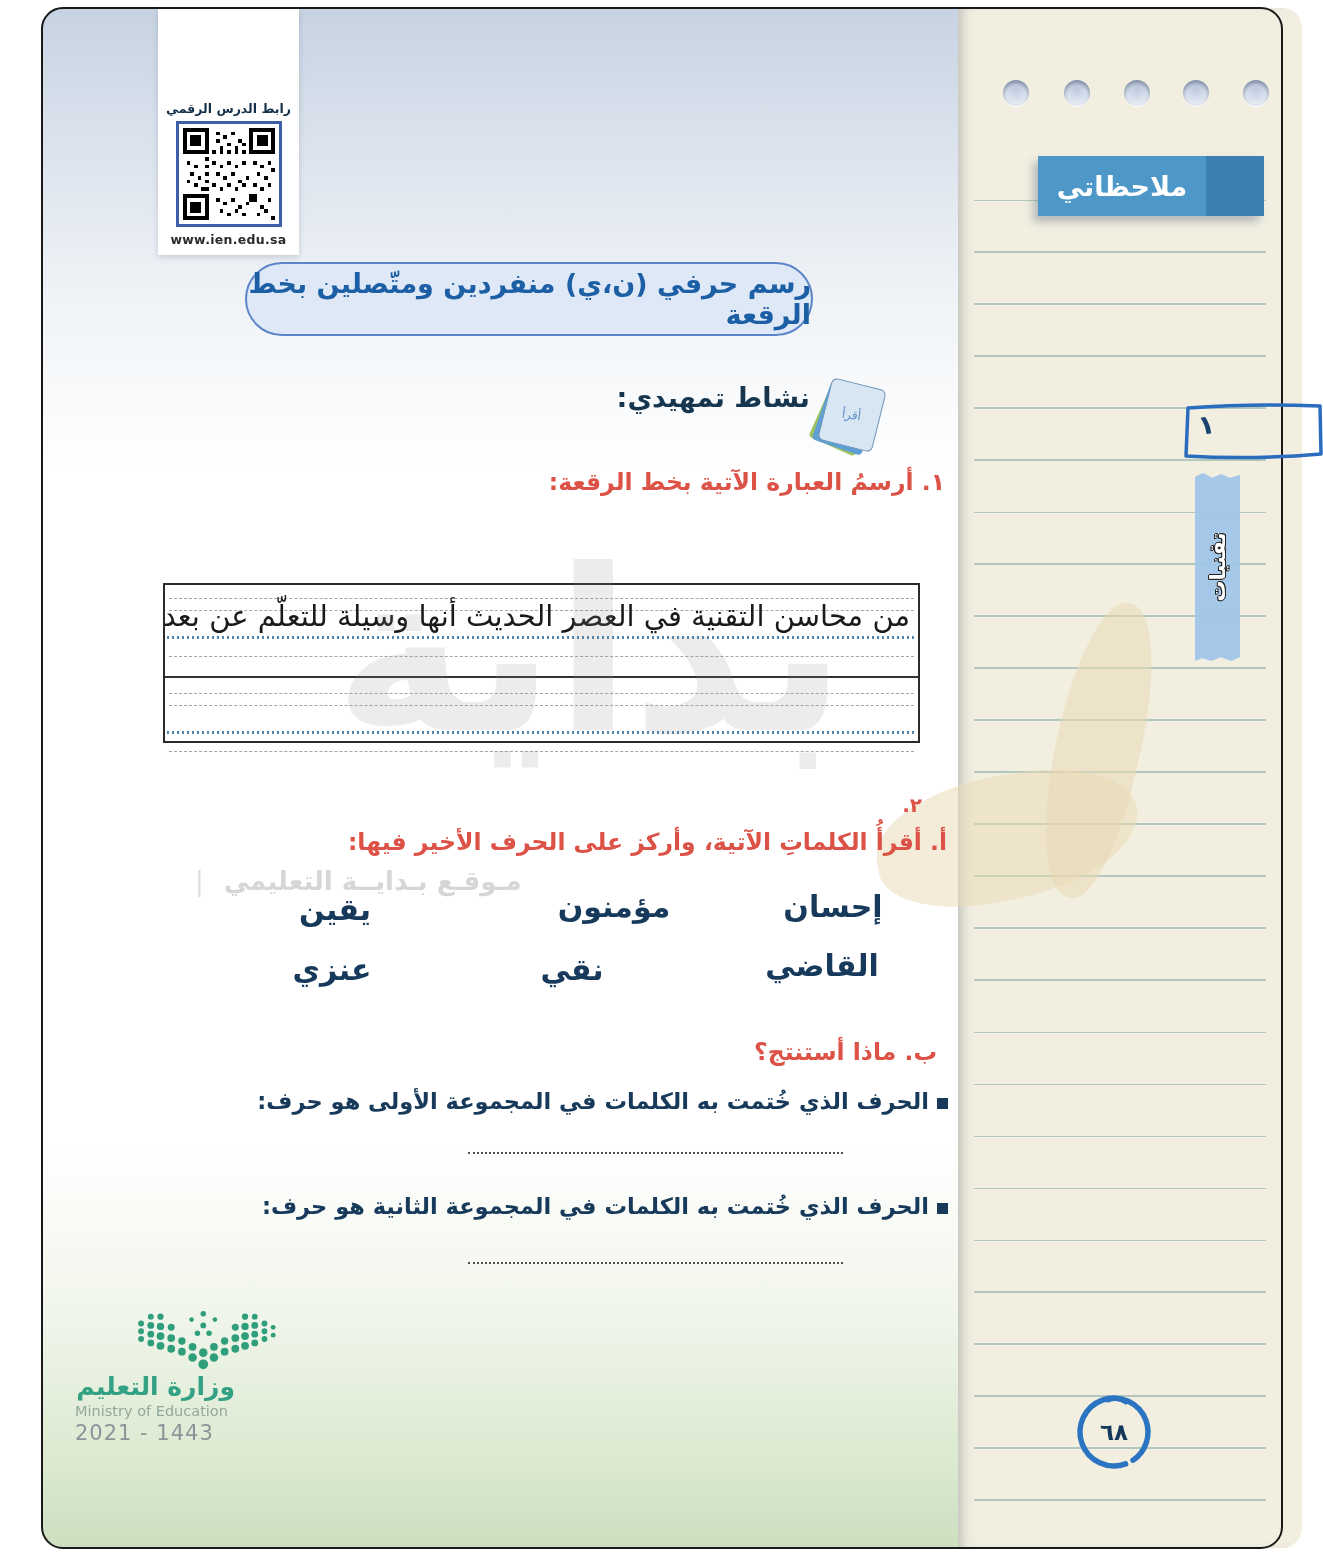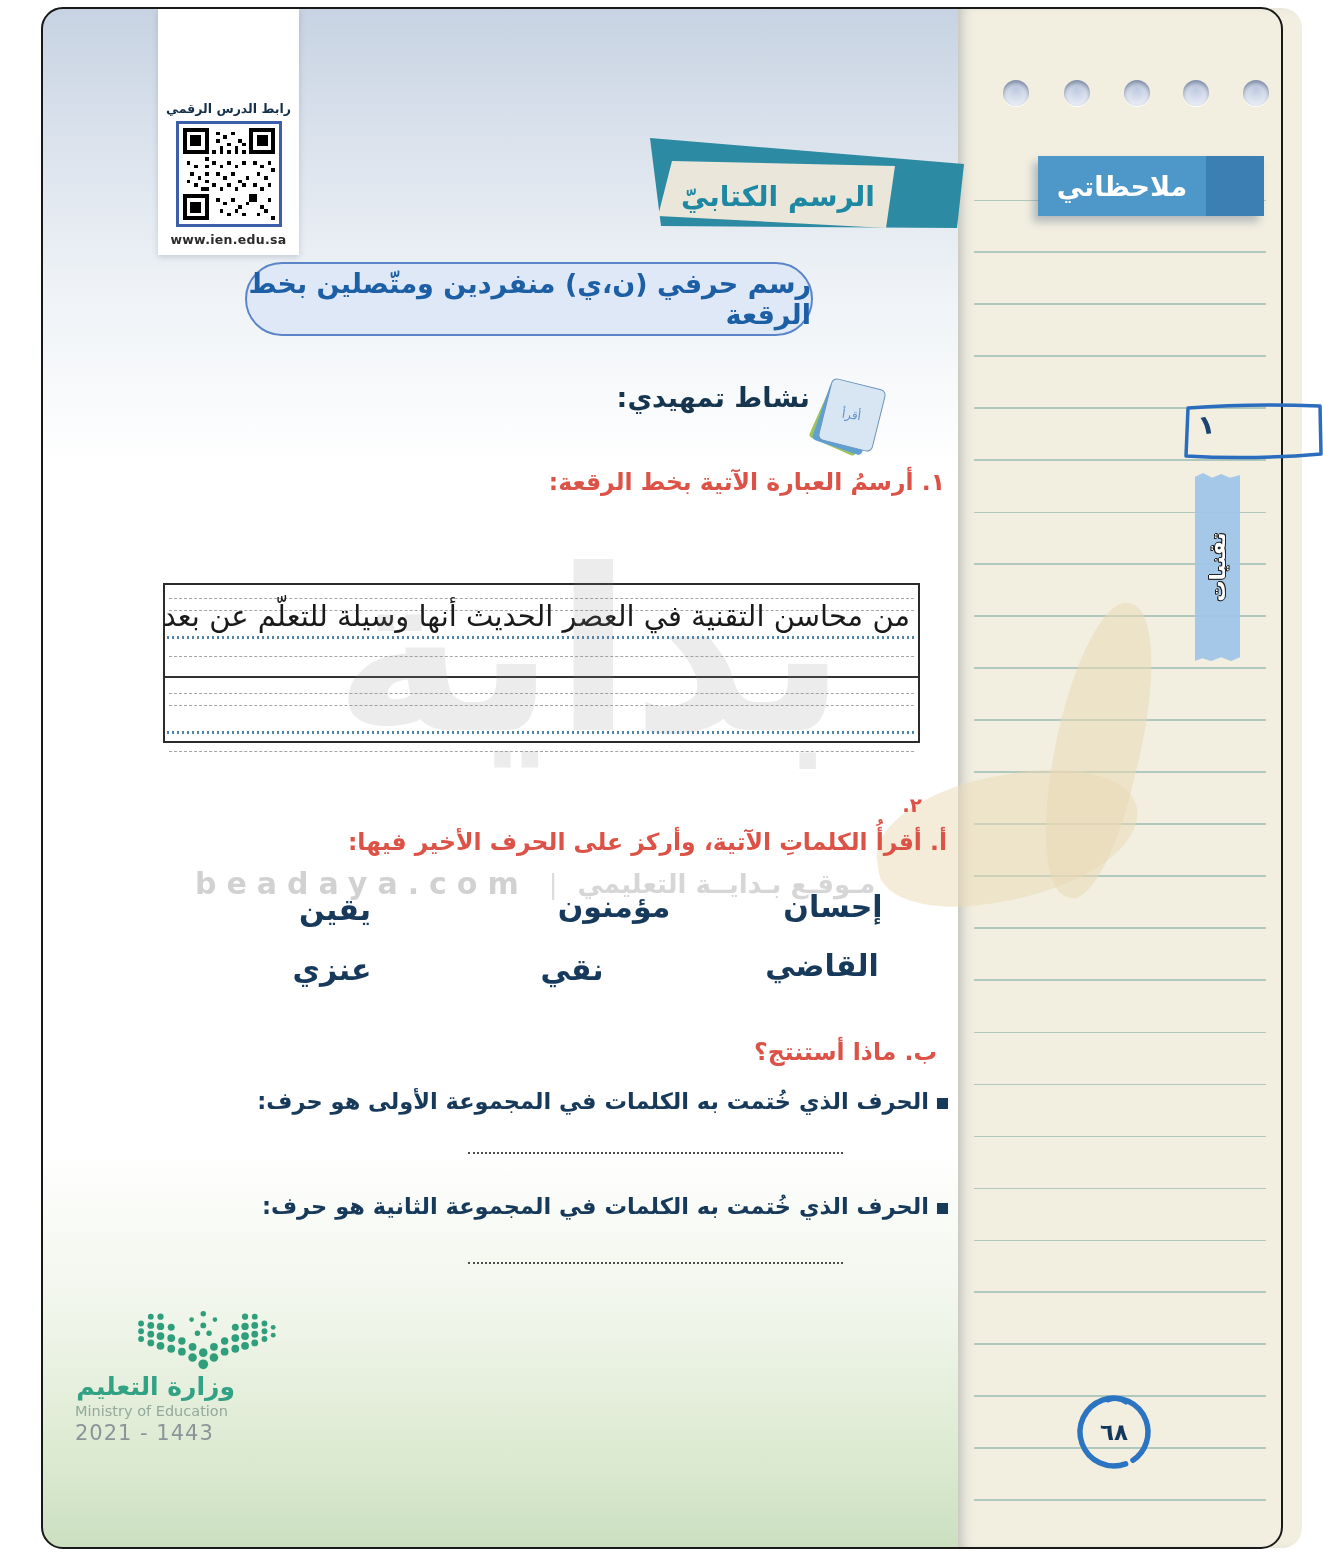--- a/index.html
+++ b/index.html
@@ -247,27 +247,20 @@
             <rect x="18" y="18" width="2" height="2"></rect>
             <rect x="20" y="23" width="1" height="1"></rect>
             <rect x="22" y="22" width="1" height="1"></rect>
             <rect x="24" y="24" width="1" height="1"></rect>
         </g>
       </svg>
     </div>
     <div class="qr-url">www.ien.edu.sa</div>
   </div>
 
-  <div class="banner">
-    <svg width="320" height="106" viewBox="0 0 320 106">
-      <polygon points="4,10 318,36 311,100 15,98" fill="#2d8aa3"></polygon>
-      <polygon points="26,33 249,38 240,100 12,88" fill="#eae6da"></polygon>
-      <text x="132" y="78" text-anchor="middle" font-size="28" font-weight="bold" fill="#1e87a2" direction="rtl">الرسم الكتابيّ</text>
-    </svg>
-  </div>
 
   <div class="subtitle-box">
     <div class="txt">رسم حرفي (ن،ي) منفردين ومتّصلين بخط الرقعة</div>
   </div>
 
   <div class="book-icon">
     <div class="strip-green"></div>
     <div class="strip-blue"></div>
     <div class="cover">
       <span>أقرأ</span>
@@ -290,21 +283,20 @@
       <div class="gl d2"></div>
       <div class="gl-blue"></div>
       <div class="gl d3"></div>
     </div>
   </div>
 
   <div class="wm-big">بداية</div>
   <div class="blob blob1"></div>
   <div class="blob blob2"></div>
   <div class="wm-line">
-    <span class="wm-en">beadaya.com</span>
     <span class="wm-sep">|</span>
     <span class="wm-ar">مـوقـع بـدايــة التعليمي</span>
   </div>
 
   <div class="red" style="right:401px; top:793px; font-size:20px;">٢.</div>
   <div class="red" style="right:376px; top:828px; font-size:23.5px;">أ. أقرأُ الكلماتِ الآتية، وأركز على الحرف الأخير فيها:</div>
 
   <span class="word" style="left:833px; top:889px;">إحسان</span>
   <span class="word" style="left:570px; top:889px;margin-left:44px;">مؤمنون</span>
   <span class="word" style="left:335px; top:892px;">يقين</span>

